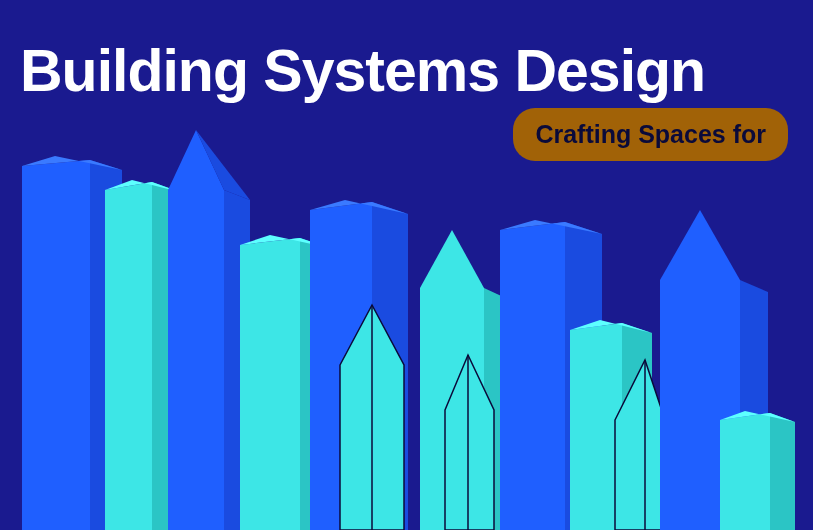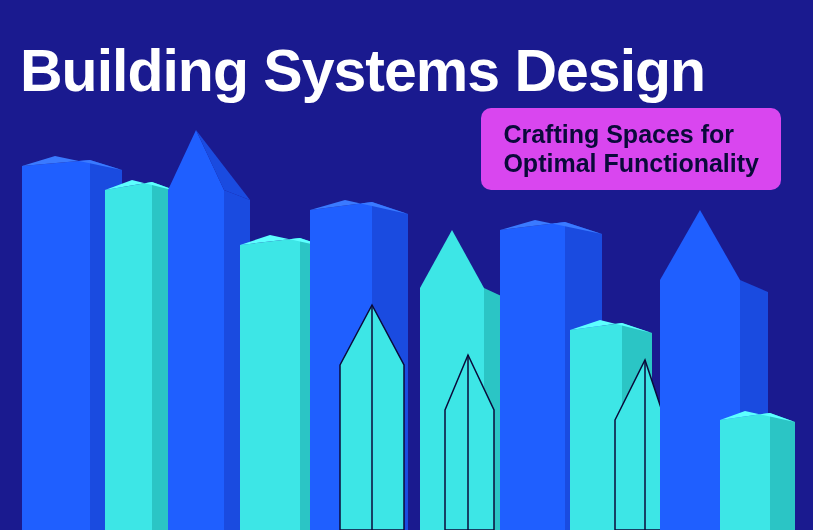--- a/index.html
+++ b/index.html
@@ -19,45 +19,44 @@
     color: #ffffff;
     font-size: 59px;
     font-weight: 900;
     letter-spacing: -1px;
     line-height: 1;
     margin-top: 28px;
   }
   .subtitle-pill {
     position: absolute;
     top: 108px;
-    right: 32px;
-    background: #d946ef;
+    right: 25px;
+    background: #a16207;
     color: #0a0a3a;
     font-size: 25px;
     font-weight: 800;
     padding: 12px 22px;
-    border-radius: 10px;
+    border-radius: 22px;
     line-height: 1.15;
   }
   .skyline {
     position: absolute;
     bottom: 0;
     left: 0;
     width: 813px;
     height: 400px;
   }
 </style>
 </head>
 <body>
 
 <div class="title">Building Systems Design</div>
 
 <div class="subtitle-pill">
   <span>Crafting Spaces for</span><br>
-  <span>Optimal Functionality</span>
 </div>
 
 <svg class="skyline" viewBox="0 0 813 400" preserveAspectRatio="none">
 
   <g>
     <polygon points="22,36 90,30 90,400 22,400" fill="#1f5fff"></polygon>
     <polygon points="90,30 122,40 122,400 90,400" fill="#1a4be0"></polygon>
     <polygon points="22,36 55,26 122,40 90,30" fill="#3a7aff"></polygon>
   </g>
 

